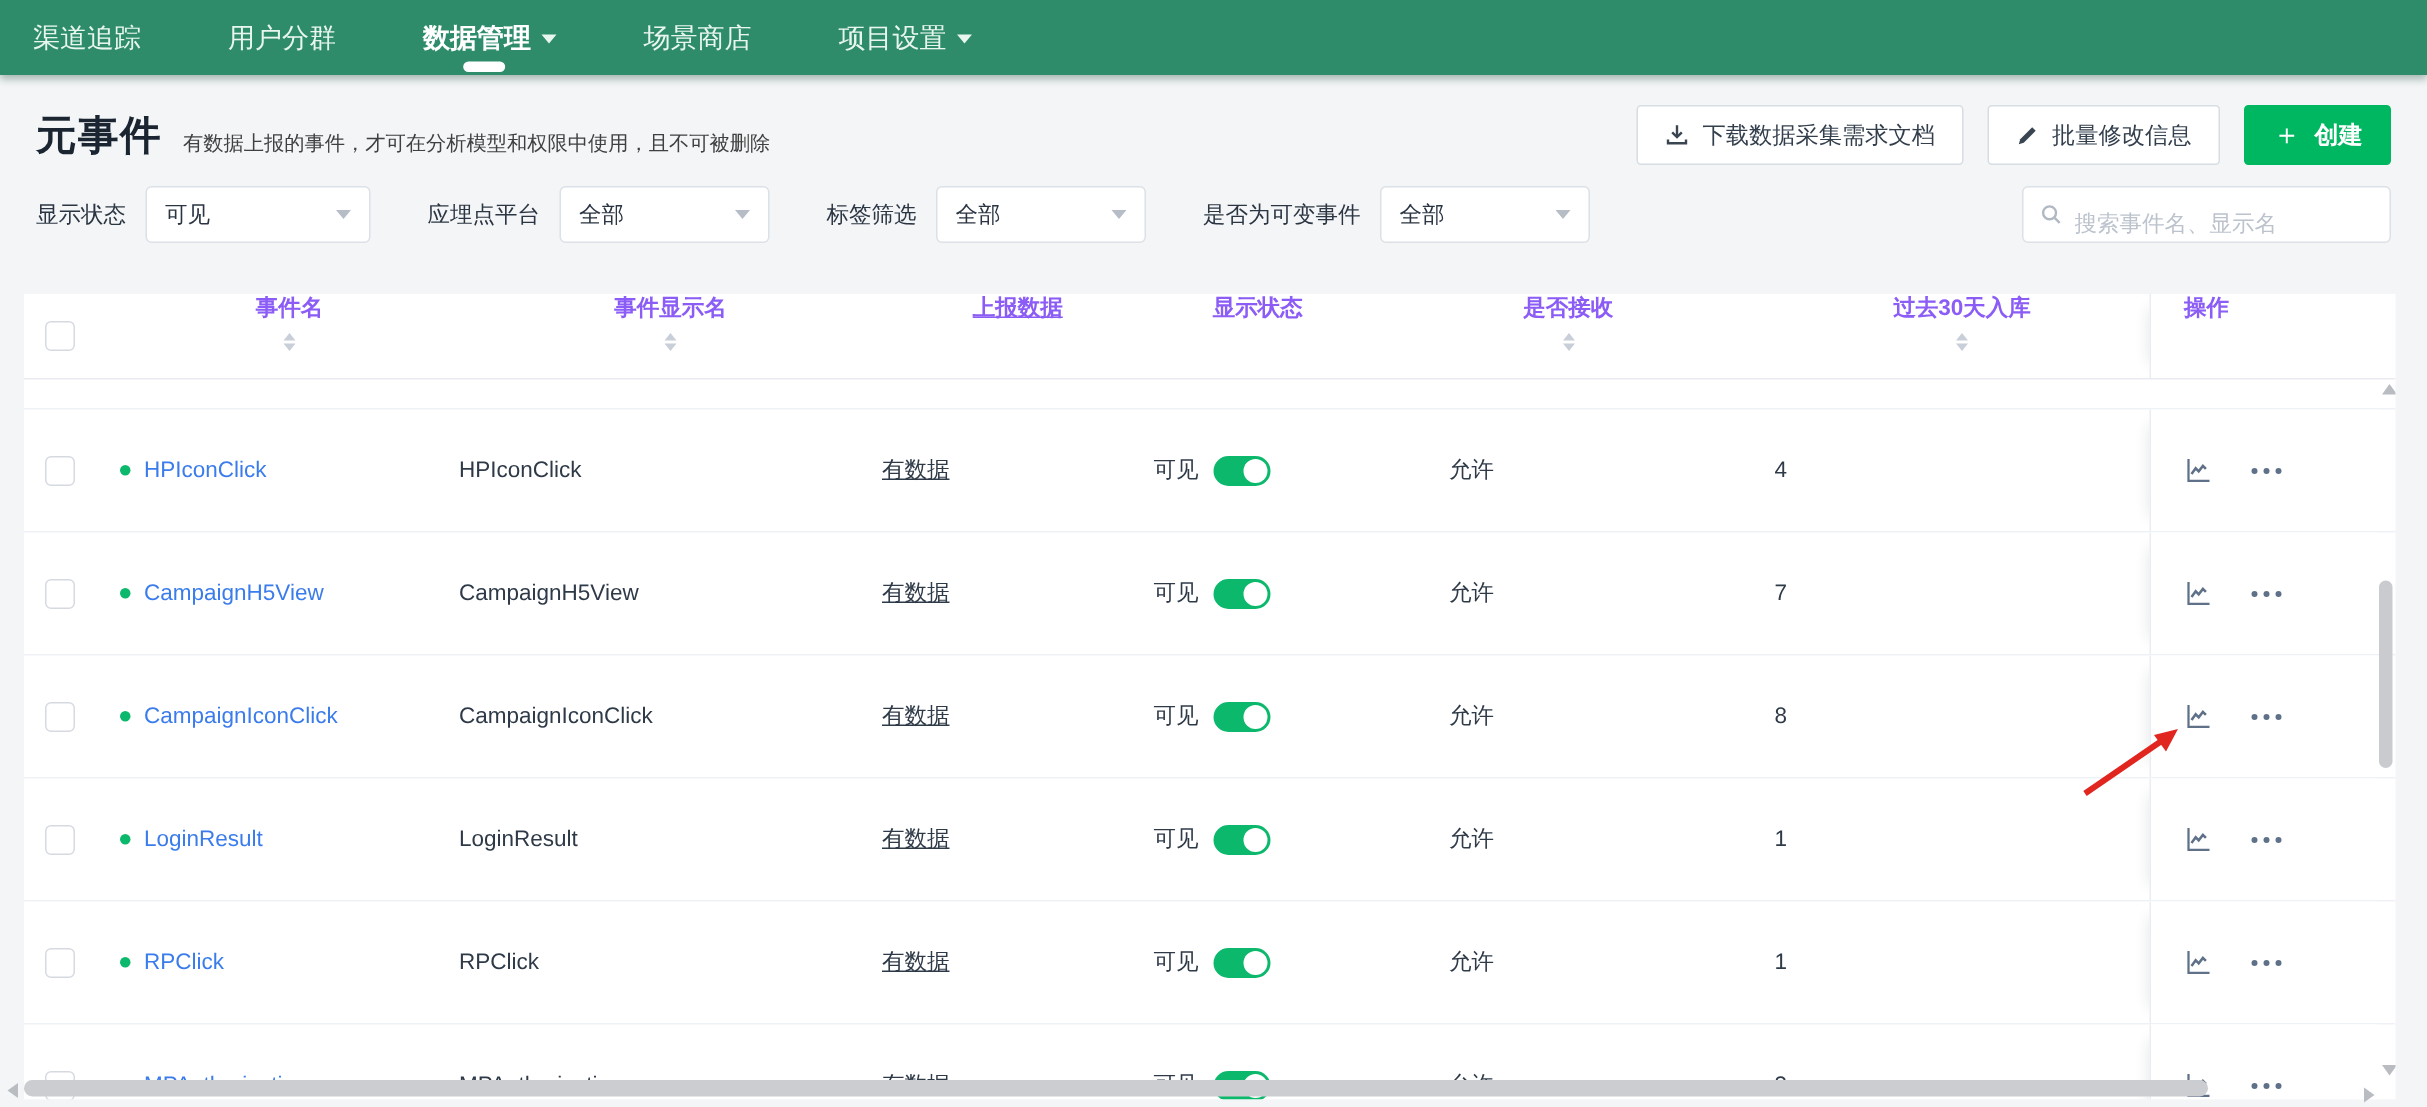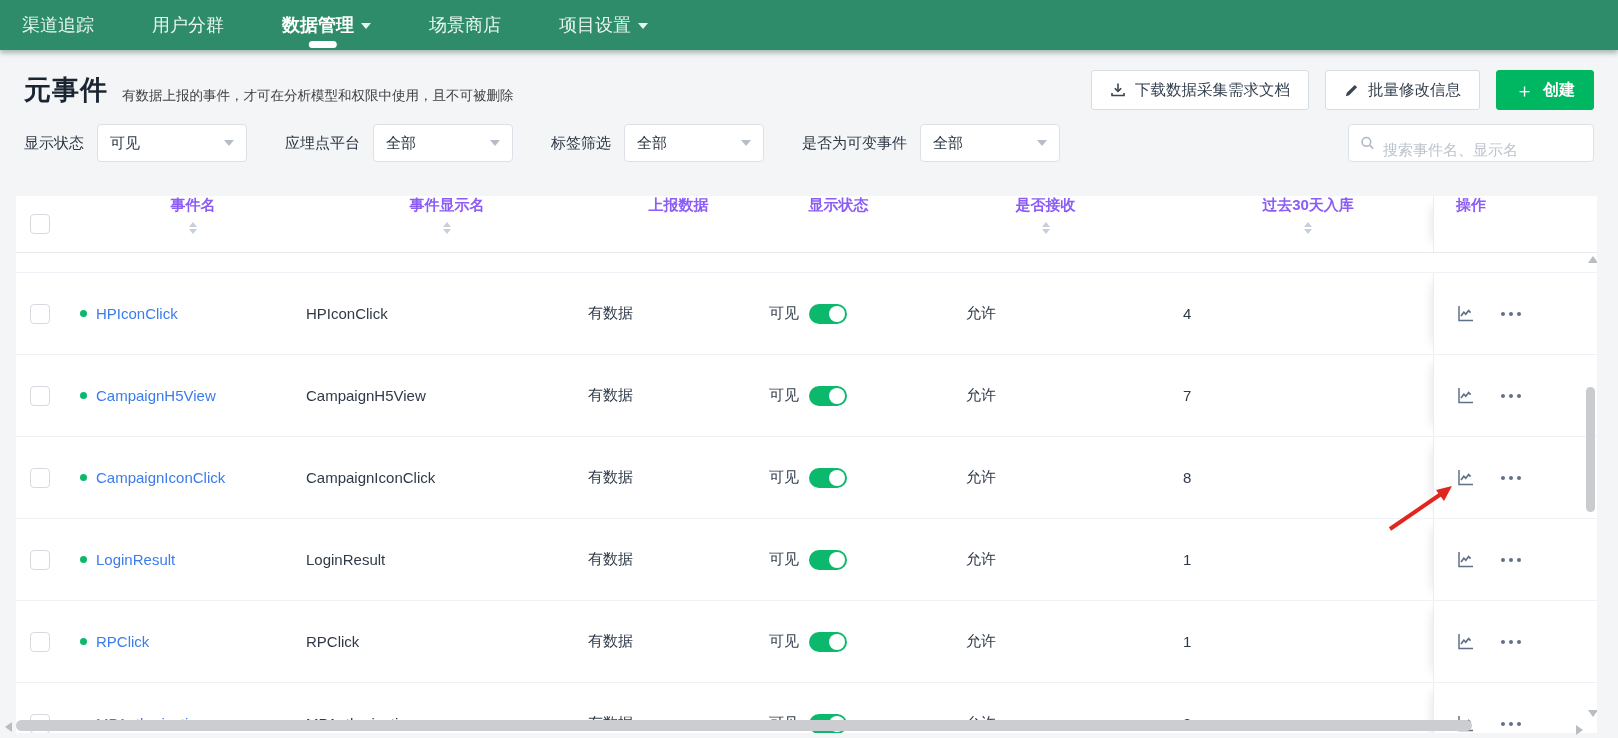--- a/index.html
+++ b/index.html
@@ -69,21 +69,21 @@
   .card {
     position:absolute; left:16px; top:196px; width:1581px; height:537px;
     background:#fff; overflow:hidden;
   }
   .thead { display:flex; height:57px; align-items:center; border-bottom:1px solid #e7ebf0; }
   .th {
     font-size:15px; font-weight:700; color:#8b5cf6; display:flex; align-items:center;
     gap:7px; height:100%;flex-direction:column;
   }
   .c0 { width:64px; padding-left:14px; display:flex; align-items:center; }
-  .c1 { width:226px; } .c2 { width:282px; } .c3 { width:181px; }
+  .c1 { width:226px; } .c2 { width:282px; } .c3 { width:181px;text-decoration:underline; }
   .c4 { width:139px; } .c5 { width:275px; } .c6 { width:250px; }
   .c7 { width:152px; }
   .cell5-pad { padding-left:58px; }
   .op-col {
     border-left:1px solid #e9edf1; height:100%; display:flex; align-items:flex-start;
     padding-left:22px; gap:26px; background:#fff;
     box-shadow:-10px 0 10px -10px rgba(30,45,65,.14);
   }
   .spacer-row { height:20px; border-bottom:1px solid #eef1f5; }
   .tr { display:flex; height:82px; align-items:center; border-bottom:1px solid #eef1f5; }

